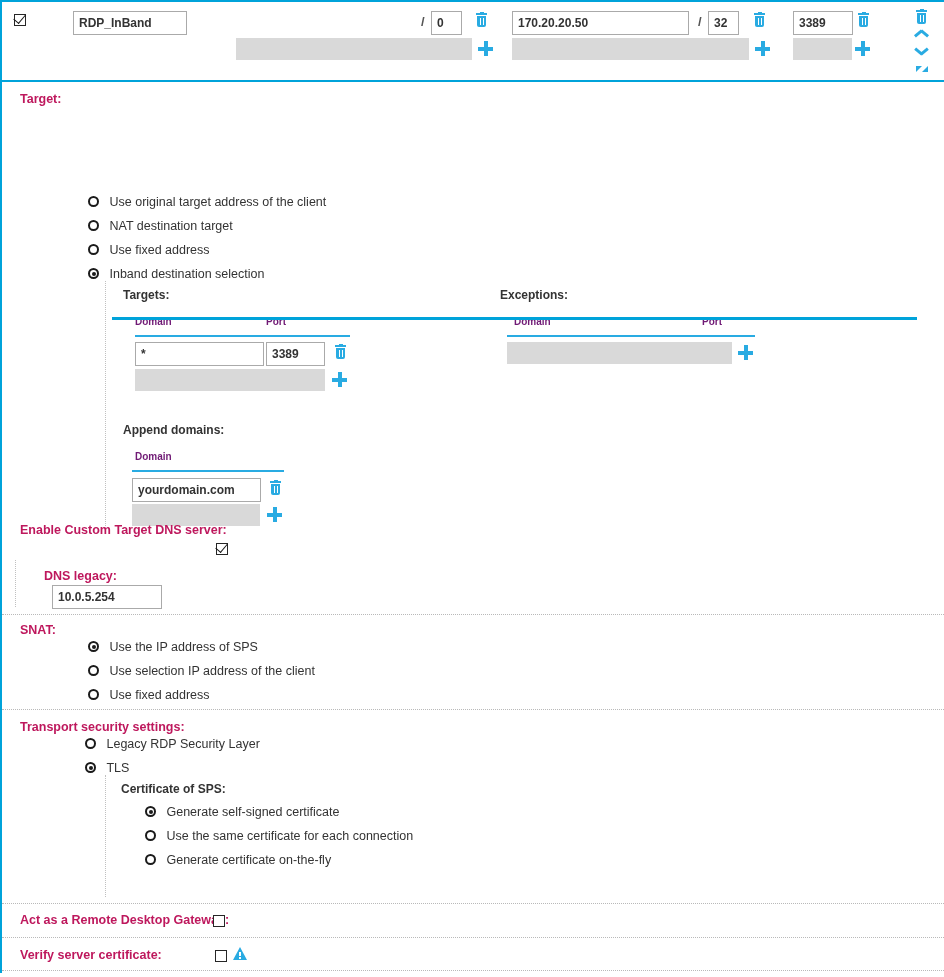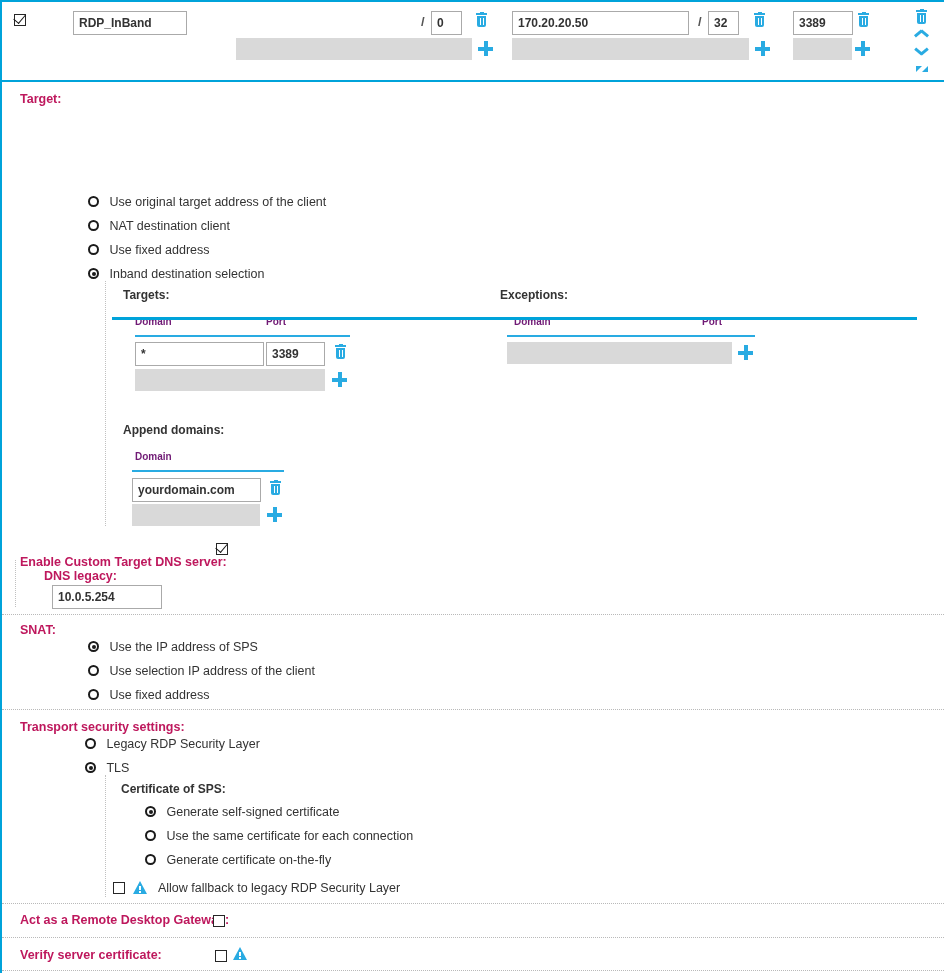--- a/index.html
+++ b/index.html
@@ -233,21 +233,21 @@
   <div class="panel">
 
     <div class="abs lbl" style="left:18px; top:10px;">Target:</div>
 
     <div class="optrow" style="left:86px; top:112px;">
       <span class="rad"></span>
       <span class="txt">Use original target address of the client</span>
     </div>
     <div class="optrow" style="left:86px; top:136px;">
       <span class="rad"></span>
-      <span class="txt">NAT destination client</span>
+      <span class="txt">NAT destination target</span>
     </div>
     <div class="optrow" style="left:86px; top:160px;">
       <span class="rad"></span>
       <span class="txt">Use fixed address</span>
     </div>
     <div class="optrow" style="left:86px; top:184px;">
       <span class="rad on"></span>
       <span class="txt">Inband destination selection</span>
     </div>
 
@@ -284,21 +284,21 @@
     <div class="colrule abs" style="left:130px; top:388px; width:152px;"></div>
     <input class="txt abs" style="left: 130px; top: 396px; width: 129px;" value="yourdomain.com">
     <span class="abs" style="left:267px; top:399px;">
       <span class="trash"><span class="lid"></span><span class="can"></span></span>
     </span>
     <div class="abs greybox" style="left:130px; top:422px; width:128px;"></div>
     <span class="abs" style="left:265px; top:425px;">
       <span class="plus"></span>
     </span>
 
-    <div class="abs lbl" style="left:18px; top:473px;">Enable Custom Target DNS server:</div>
+    <div class="abs lbl" style="left:18px; top:441px;">Enable Custom Target DNS server:</div>
     <div class="abs" style="left:214px; top:459px;">
       <span class="cbx checked"></span>
     </div>
 
     <div class="vdots" style="left:13px; top:478px; height:47px;"></div>
     <div class="abs lbl" style="left:42px; top:487px;">DNS legacy:</div>
     <input class="txt abs" style="left: 50px; top: 503px; width: 110px;" value="10.0.5.254">
 
     <div class="dotted-sep" style="top:532px;"></div>
 
@@ -337,25 +337,20 @@
     </div>
     <div class="optrow" style="left:143px; top:746px;">
       <span class="rad"></span>
       <span class="txt">Use the same certificate for each connection</span>
     </div>
     <div class="optrow" style="left:143px; top:770px;">
       <span class="rad"></span>
       <span class="txt">Generate certificate on-the-fly</span>
     </div>
 
-    <div class="optrow" style="left:111px; top:798px;">
-      <span class="cbx"></span>
-      <span class="warn" style="margin-left:5px;"><span class="tri"></span><span class="bang"></span><span class="dot"></span></span>
-      <span class="txt">Allow fallback to legacy RDP Security Layer</span>
-    </div>
 
     <div class="dotted-sep" style="top:821px;"></div>
 
     <div class="abs lbl" style="left:18px; top:831px;">Act as a Remote Desktop Gateway:</div>
     <div class="abs" style="left:211px; top:831px;">
       <span class="cbx"></span>
     </div>
 
     <div class="dotted-sep" style="top:855px;"></div>
 

